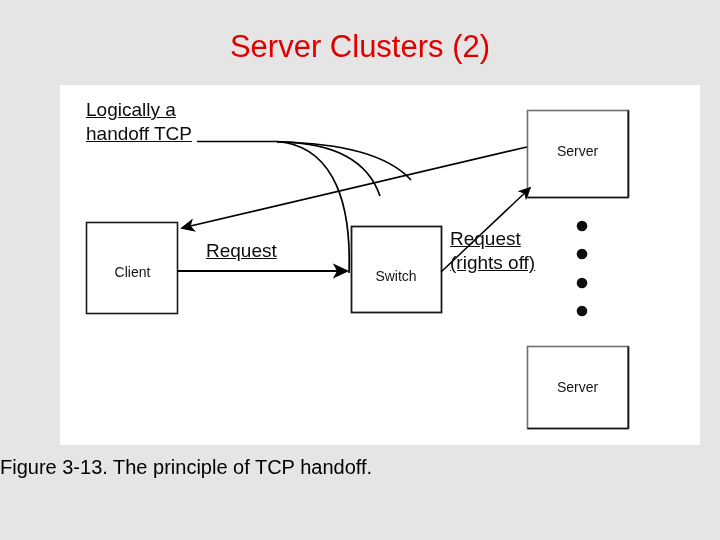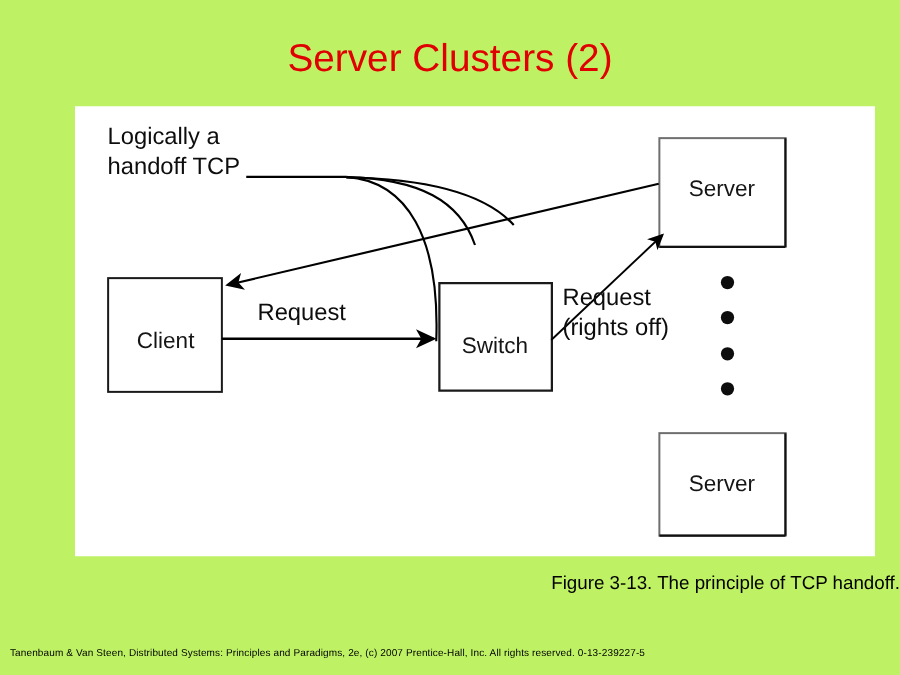--- a/index.html
+++ b/index.html
@@ -5,21 +5,21 @@
 <style>
   html, body {
     margin: 0;
     padding: 0;
     background: #ffffff;
   }
   #slide {
     position: relative;
     width: 720px;
     height: 540px;
-    background: #bef264;
+    background: #e5e5e5;
     overflow: hidden;
     font-family: "Liberation Sans", sans-serif;
   }
   #slide-title {
     position: absolute;
     left: 0;
     top: 30px;
     width: 720px;
     text-align: center;
     color: #e00000;
@@ -42,26 +42,27 @@
     left: 0;
     top: 0;
   }
   .fig-label {
     position: absolute;
     color: #0d0d0d;
     font-family: "Liberation Sans", sans-serif;
     font-size: 19px;
     line-height: 22px;
     white-space: nowrap;
+    text-decoration: underline;
   }
   .box-label {
     position: absolute;
     color: #151515;
     font-family: "Liberation Sans", sans-serif;
-    font-size: 18px;
+    font-size: 14px;
     line-height: 20px;
     white-space: nowrap;
     text-align: center;
   }
   #label-logical {
     left: 26px;
     top: 13px;
     line-height: 24px;
   }
   #label-response {
@@ -79,23 +80,23 @@
   }
   #label-client  { left:  27px; top: 177px; width: 91px; }
   #label-switch  { left: 291px; top: 181px; width: 90px; }
   #label-server1 { left: 467px; top:  56px; width: 101px; }
   #label-server2 { left: 467px; top: 292px; width: 101px; }
   #figure-caption {
     position: absolute;
     left: 0;
     top: 455px;
     width: 720px;
-    text-align: right;
+    text-align: left;
     color: #000000;
-    font-size: 15px;
+    font-size: 20px;
     line-height: 24px;
     white-space: nowrap;
   }
   #slide-footer {
     position: absolute;
     left: 8px;
     top: 518px;
     width: 706px;
     color: #000000;
     font-size: 8px;
@@ -168,14 +169,13 @@
 
     <div class="box-label" id="label-switch">Switch</div>
 
     <div class="box-label" id="label-server1">Server</div>
 
     <div class="box-label" id="label-server2">Server</div>
   </div>
 
   <div id="figure-caption">Figure 3-13. The principle of TCP handoff.</div>
 
-  <div id="slide-footer">Tanenbaum &amp; Van Steen, Distributed Systems: Principles and Paradigms, 2e, (c) 2007 Prentice-Hall, Inc. All rights reserved. 0-13-239227-5</div>
 </div>
 
 </body></html>

